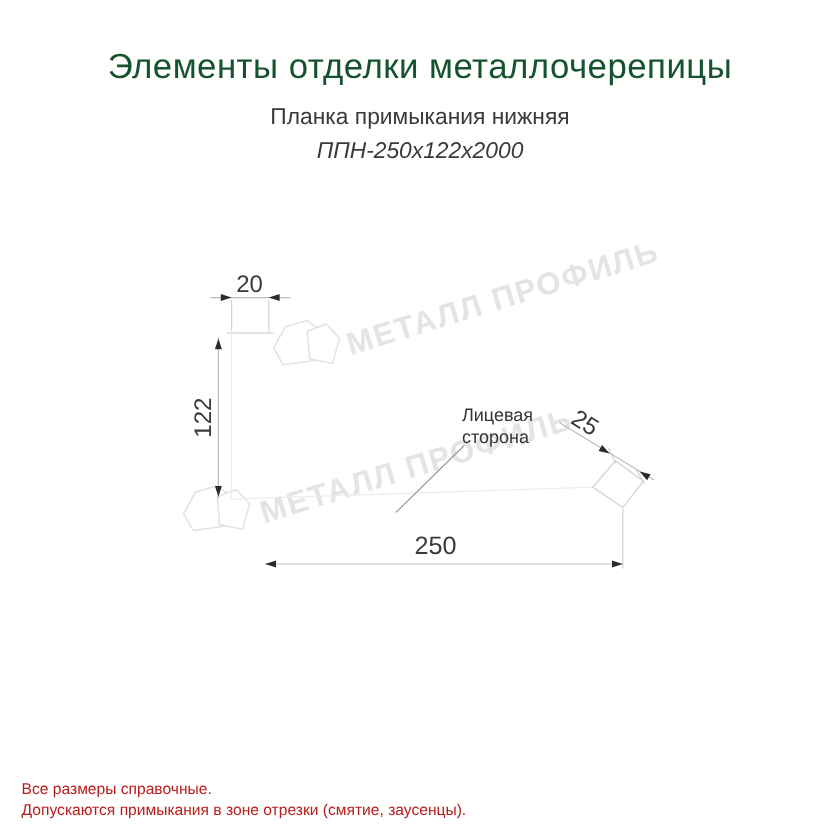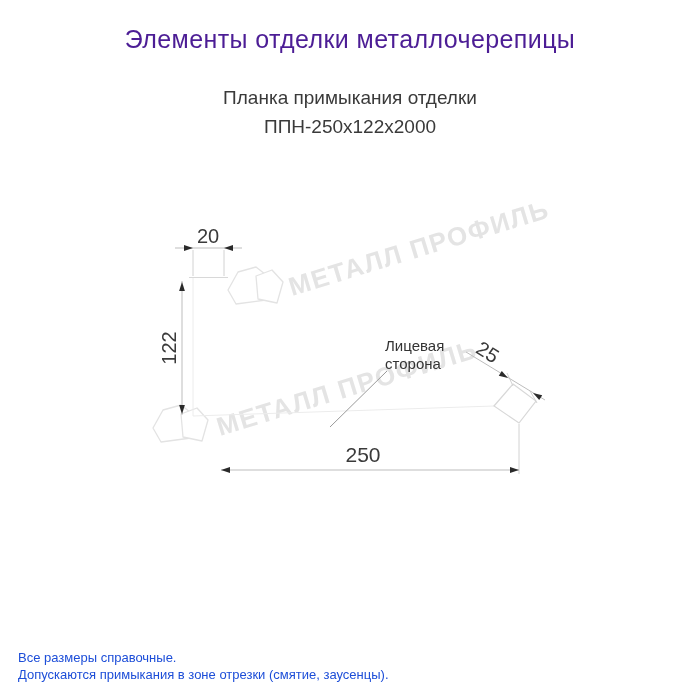--- a/index.html
+++ b/index.html
@@ -3,45 +3,45 @@
 <meta charset="utf-8">
 <style>
   html,body{margin:0;padding:0;}
   body{
     width:700px;height:700px;position:relative;overflow:hidden;
     background:#ffffff;
     font-family:"Liberation Sans",sans-serif;
     color:#363636;
   }
   .hdr{position:absolute;left:0;right:0;text-align:center;white-space:nowrap;}
-  .hdr.title{top:25px;font-size:25px;letter-spacing:0.4px;color:#4c1d95;}
+  .hdr.title{top:40px;font-size:29px;letter-spacing:0.4px;color:#14532d;}
   .hdr.subtitle{top:87px;font-size:19px;color:#3a3a3a;}
-  .hdr.model{top:116px;font-size:19px;color:#3a3a3a;}
+  .hdr.model{top:116px;font-size:19px;color:#3a3a3a;font-style:italic;}
   svg.drawing{position:absolute;left:0;top:0;width:700px;height:700px;}
   svg text{font-family:"Liberation Sans",sans-serif;}
   .dim-text{fill:#3a3a3a;font-size:20px;}
   .dim-text.big{font-size:21px;}
   .face-text{fill:#333333;font-size:15px;}
   .wm-text{fill:#e4e4e4;font-size:26px;font-weight:bold;letter-spacing:1.5px;}
   .dim-line{stroke:#bdbdbd;stroke-width:1;fill:none;}
   .ext-line{stroke:#d2d2d2;stroke-width:1;fill:none;}
   .profile-line{stroke:#d8d8d8;stroke-width:1.2;fill:none;}
   .profile-faint{stroke:#ececec;stroke-width:1;fill:none;}
   .arrow{fill:#2a2a2a;}
   .leader{stroke:#9a9a9a;stroke-width:1;fill:none;}
   .logo-poly{fill:#ffffff;stroke:#e3e3e3;stroke-width:1.3;stroke-linejoin:round;}
-  .footer-note{position:absolute;left:18px;font-size:13px;color:#1d4ed8;white-space:nowrap;}
+  .footer-note{position:absolute;left:18px;font-size:13px;color:#b91c1c;white-space:nowrap;}
   .footer-note.n1{top:650px;}
   .footer-note.n2{top:667px;}
 </style>
 </head>
 <body>
 
 <div class="hdr title">Элементы отделки металлочерепицы</div>
-<div class="hdr subtitle">Планка примыкания отделки</div>
+<div class="hdr subtitle">Планка примыкания нижняя</div>
 <div class="hdr model">ППН-250х122х2000</div>
 
 <svg class="drawing" viewBox="0 0 700 700" xmlns="http://www.w3.org/2000/svg">
 
   <g>
     <g transform="translate(226,266)">
       <polygon class="logo-poly" points="2,24 12,6 30,1 44,12 40,34 10,38"></polygon>
       <polygon class="logo-poly" points="30,10 46,4 57,16 51,37 32,33"></polygon>
     </g>
     <text class="wm-text" transform="rotate(-17 292 296)" x="292" y="296">МЕТАЛЛ ПРОФИЛЬ</text>

